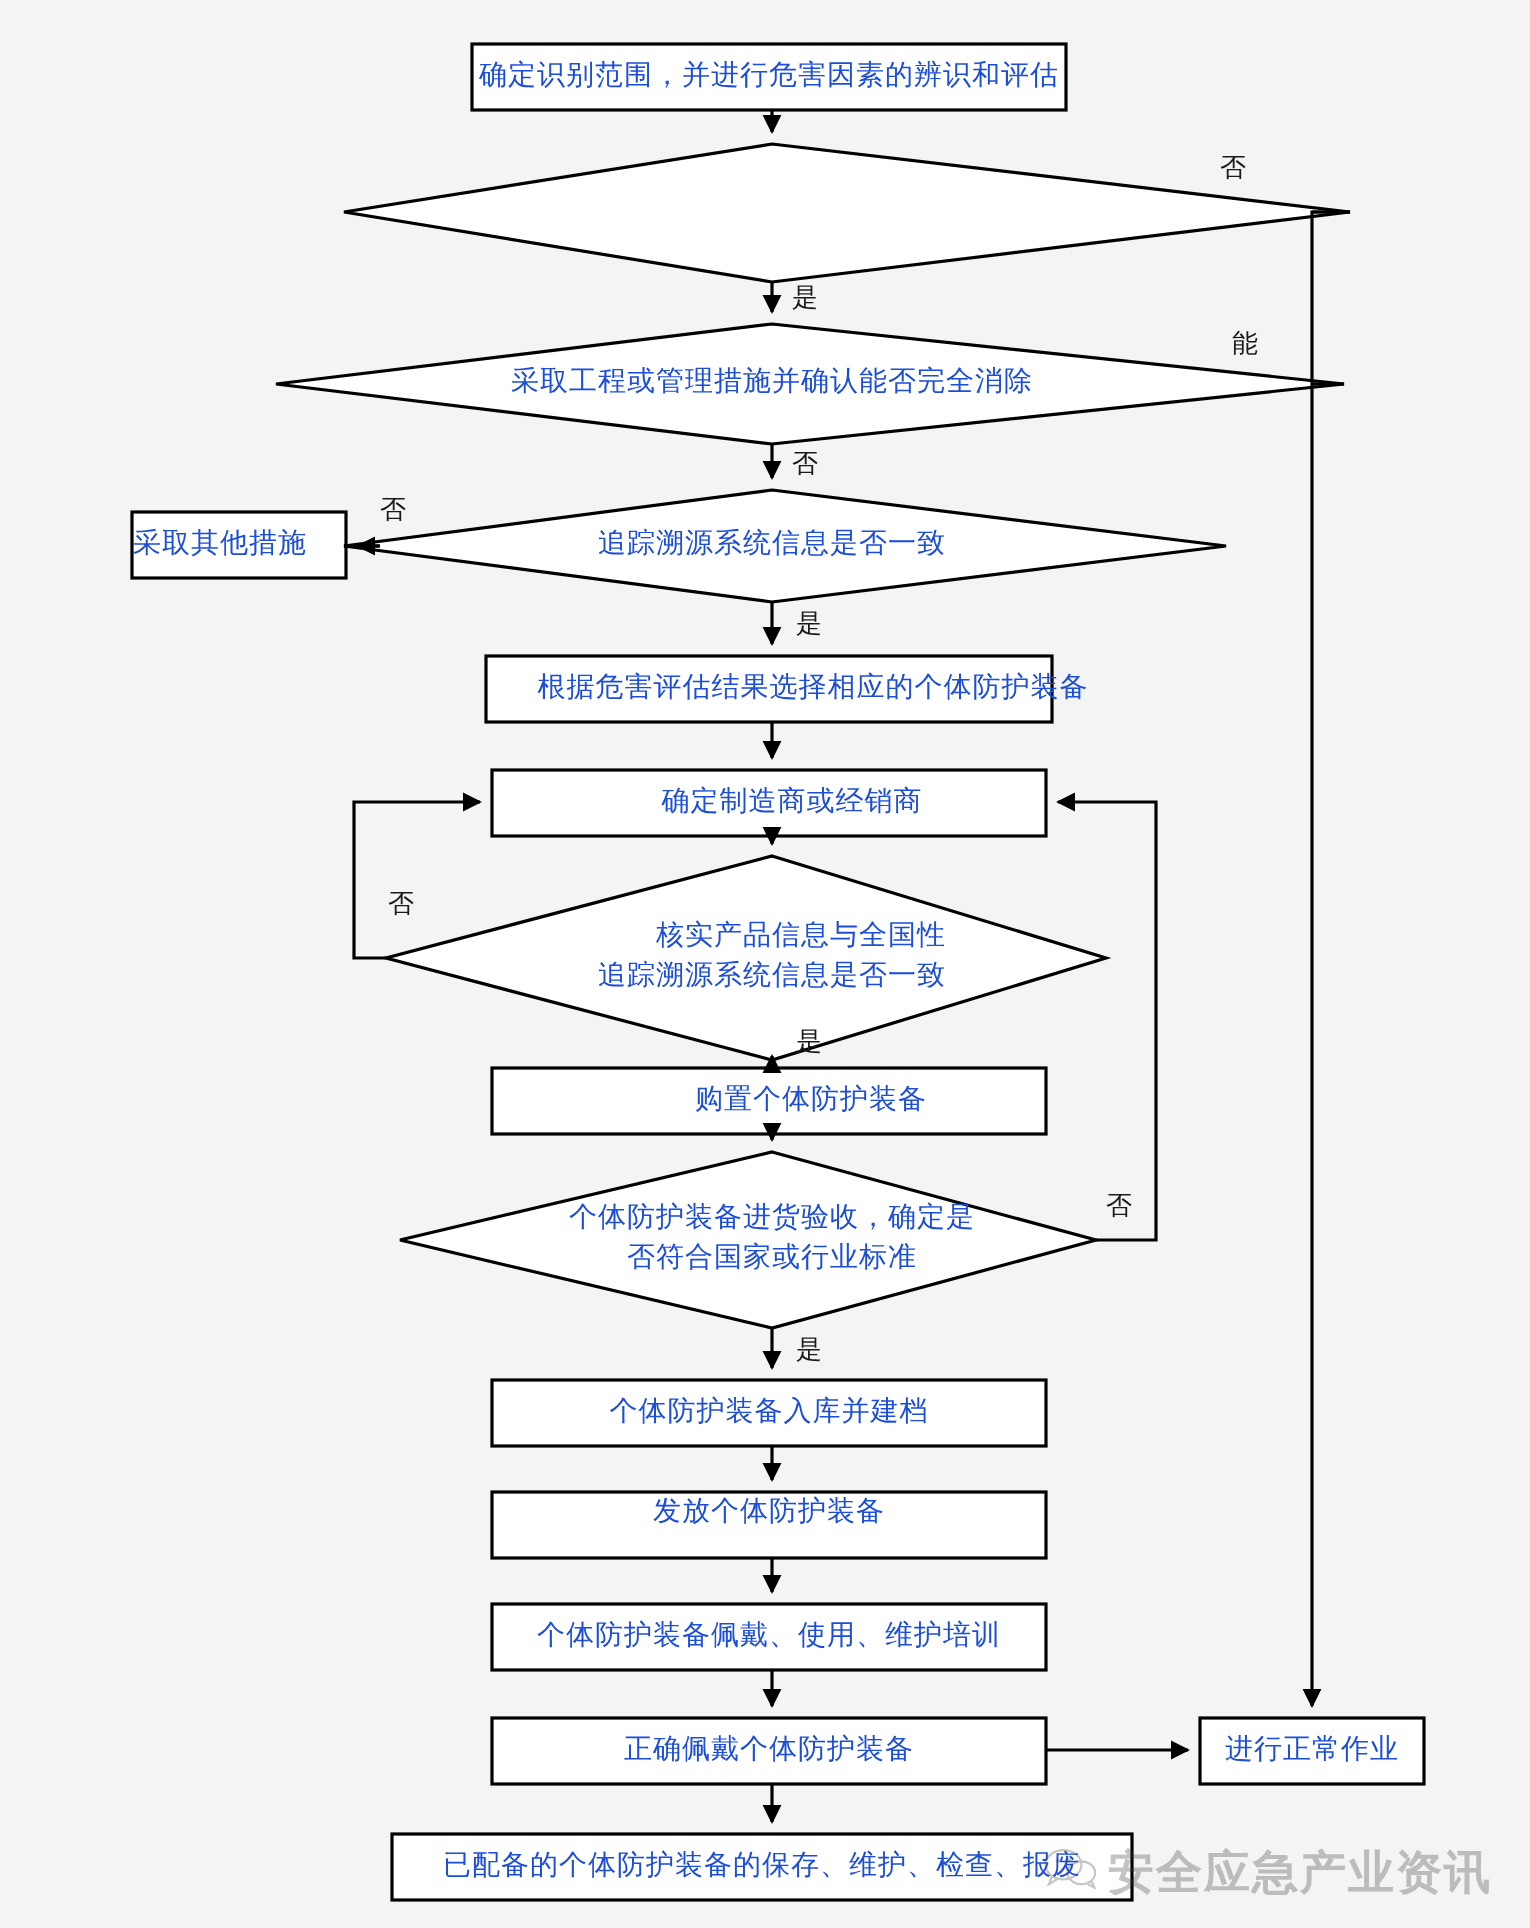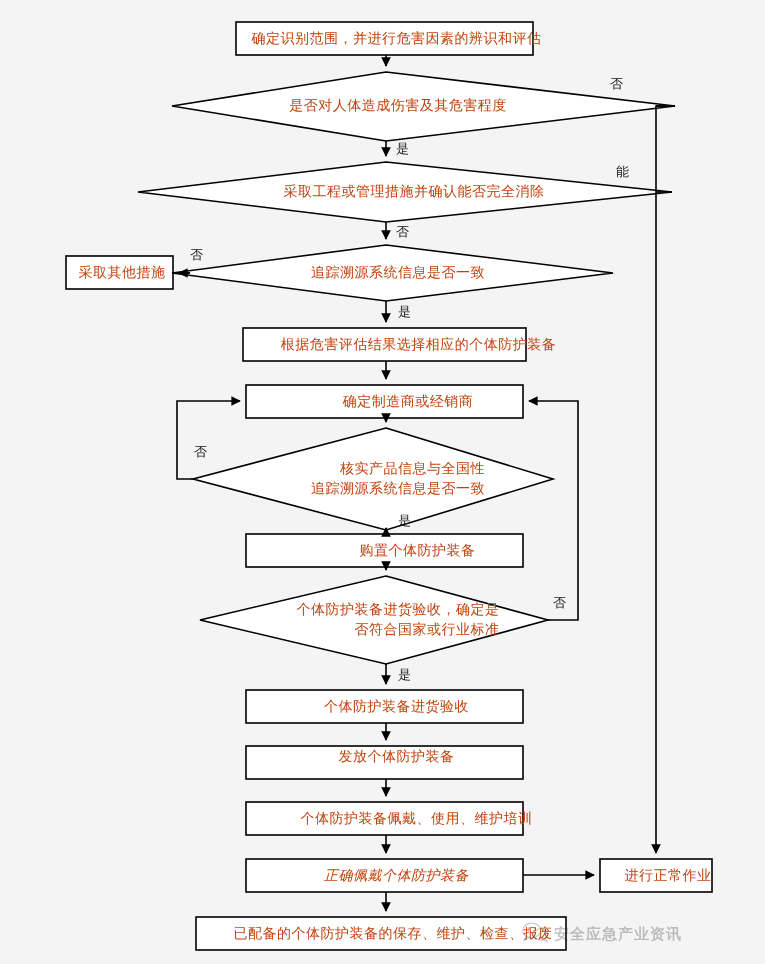--- a/index.html
+++ b/index.html
@@ -23,46 +23,45 @@
     top: 0;
     width: 765px;
     height: 964px;
   }
   .node-label {
     position: absolute;
     display: flex;
     align-items: center;
     justify-content: center;
     text-align: center;
-    color: #c2410c;
+    color: #1d4ed8;
     font-size: 14px;
     line-height: 20px;
     letter-spacing: 0.5px;
     white-space: pre-line;
     pointer-events: none;
-    padding-left: 12px;
   }
   .edge-label {
     position: absolute;
     color: #1a1a1a;
     font-size: 13px;
     line-height: 14px;
     letter-spacing: 0.5px;
     pointer-events: none;
   }
   .watermark {
     position: absolute;
     display: flex;
     align-items: center;
     gap: 6px;
     opacity: 0.30;
     pointer-events: none;
   }
   .watermark-text {
-    font-size: 15px;
+    font-size: 23px;
     color: #3d3d3d;
     letter-spacing: 1px;
     font-family: Liberation Mono, monospace;
     font-weight: bold;
   }
   .wechat-mark {
     width: 26px;
     height: 22px;
   }
 </style>
@@ -130,35 +129,34 @@
 
       <path d="M 193 479 L 177 479 L 177 401 L 240 401" marker-end="url(#arrow)"></path>
 
       <path d="M 548 620 L 578 620 L 578 401 L 529 401" marker-end="url(#arrow)"></path>
 
       <line x1="523" y1="875" x2="594" y2="875" marker-end="url(#arrow)"></line>
     </g>
   </svg>
 
   <div class="node-label" style="left:236px;top:22px;width:297px;height:33px;">确定识别范围，并进行危害因素的辨识和评估</div>
-  <div class="node-label" style="left:236px;top:90px;width:300px;height:32px;">是否对人体造成伤害及其危害程度</div>
-  <div class="node-label" style="left:242px;top:176px;width:320px;height:32px;">采取工程或管理措施并确认能否完全消除</div>
+  <div class="node-label" style="left:226px;top:176px;width:320px;height:32px;">采取工程或管理措施并确认能否完全消除</div>
   <div class="node-label" style="left:256px;top:257px;width:260px;height:32px;">追踪溯源系统信息是否一致</div>
   <div class="node-label" style="left:66px;top:256px;width:88px;height:33px;">采取其他措施</div>
   <div class="node-label" style="left:243px;top:328px;width:327px;height:33px;">根据危害评估结果选择相应的个体防护装备</div>
   <div class="node-label" style="left:246px;top:385px;width:300px;height:33px;">确定制造商或经销商</div>
   <div class="node-label" style="left:256px;top:453px;width:260px;height:52px;text-align:right;">核实产品信息与全国性
 追踪溯源系统信息是否一致</div>
   <div class="node-label" style="left:246px;top:534px;width:319px;height:33px;">购置个体防护装备</div>
-  <div class="node-label" style="left:246px;top:594px;width:280px;height:52px;text-align:right;">个体防护装备进货验收，确定是
+  <div class="node-label" style="left:246px;top:594px;width:280px;height:52px;">个体防护装备进货验收，确定是
 否符合国家或行业标准</div>
-  <div class="node-label" style="left:246px;top:690px;width:277px;height:33px;">个体防护装备进货验收</div>
+  <div class="node-label" style="left:246px;top:690px;width:277px;height:33px;">个体防护装备入库并建档</div>
   <div class="node-label" style="left:246px;top:746px;width:277px;height:21px;">发放个体防护装备</div>
-  <div class="node-label" style="left:246px;top:802px;width:277px;height:33px;margin-left:20px;">个体防护装备佩戴、使用、维护培训</div>
-  <div class="node-label" style="left:246px;top:859px;width:277px;height:33px;font-style:italic;">正确佩戴个体防护装备</div>
+  <div class="node-label" style="left:246px;top:802px;width:277px;height:33px;">个体防护装备佩戴、使用、维护培训</div>
+  <div class="node-label" style="left:246px;top:859px;width:277px;height:33px;">正确佩戴个体防护装备</div>
   <div class="node-label" style="left:196px;top:917px;width:370px;height:33px;">已配备的个体防护装备的保存、维护、检查、报废</div>
   <div class="node-label" style="left:600px;top:859px;width:112px;height:33px;">进行正常作业</div>
 
   <div class="edge-label" style="left:610px;top:77px;">否</div>
   <div class="edge-label" style="left:396px;top:142px;">是</div>
   <div class="edge-label" style="left:616px;top:165px;">能</div>
   <div class="edge-label" style="left:396px;top:225px;">否</div>
   <div class="edge-label" style="left:190px;top:248px;">否</div>
   <div class="edge-label" style="left:398px;top:305px;">是</div>
   <div class="edge-label" style="left:194px;top:445px;">否</div>

